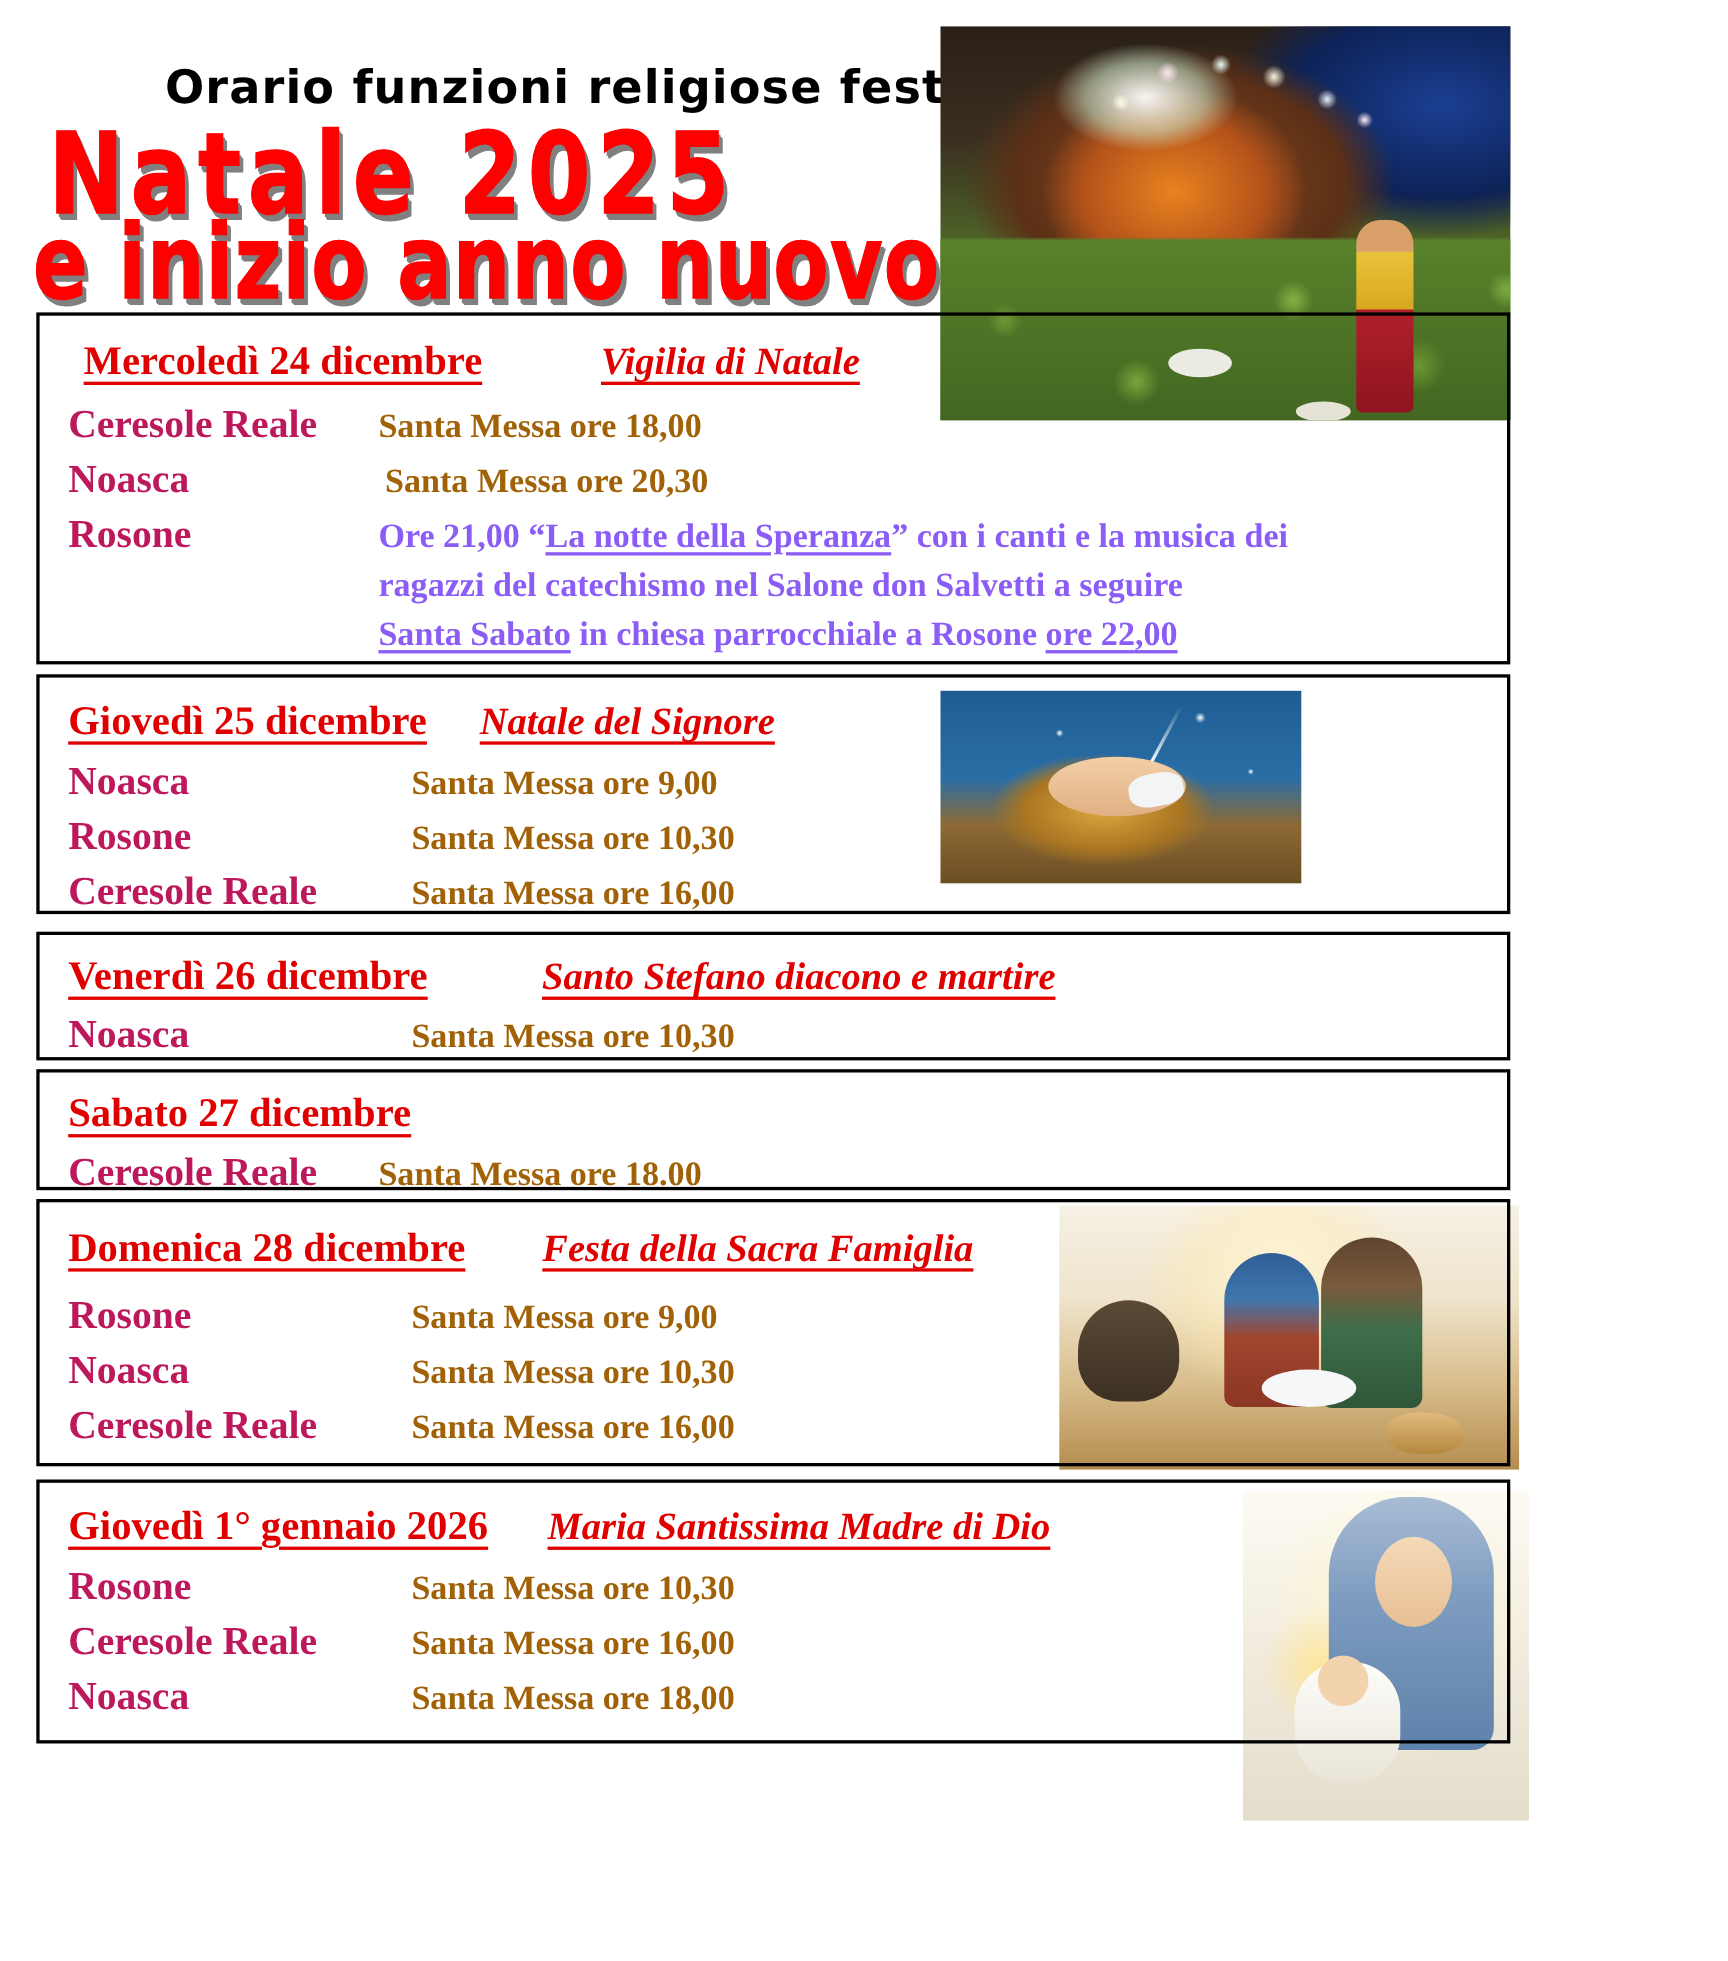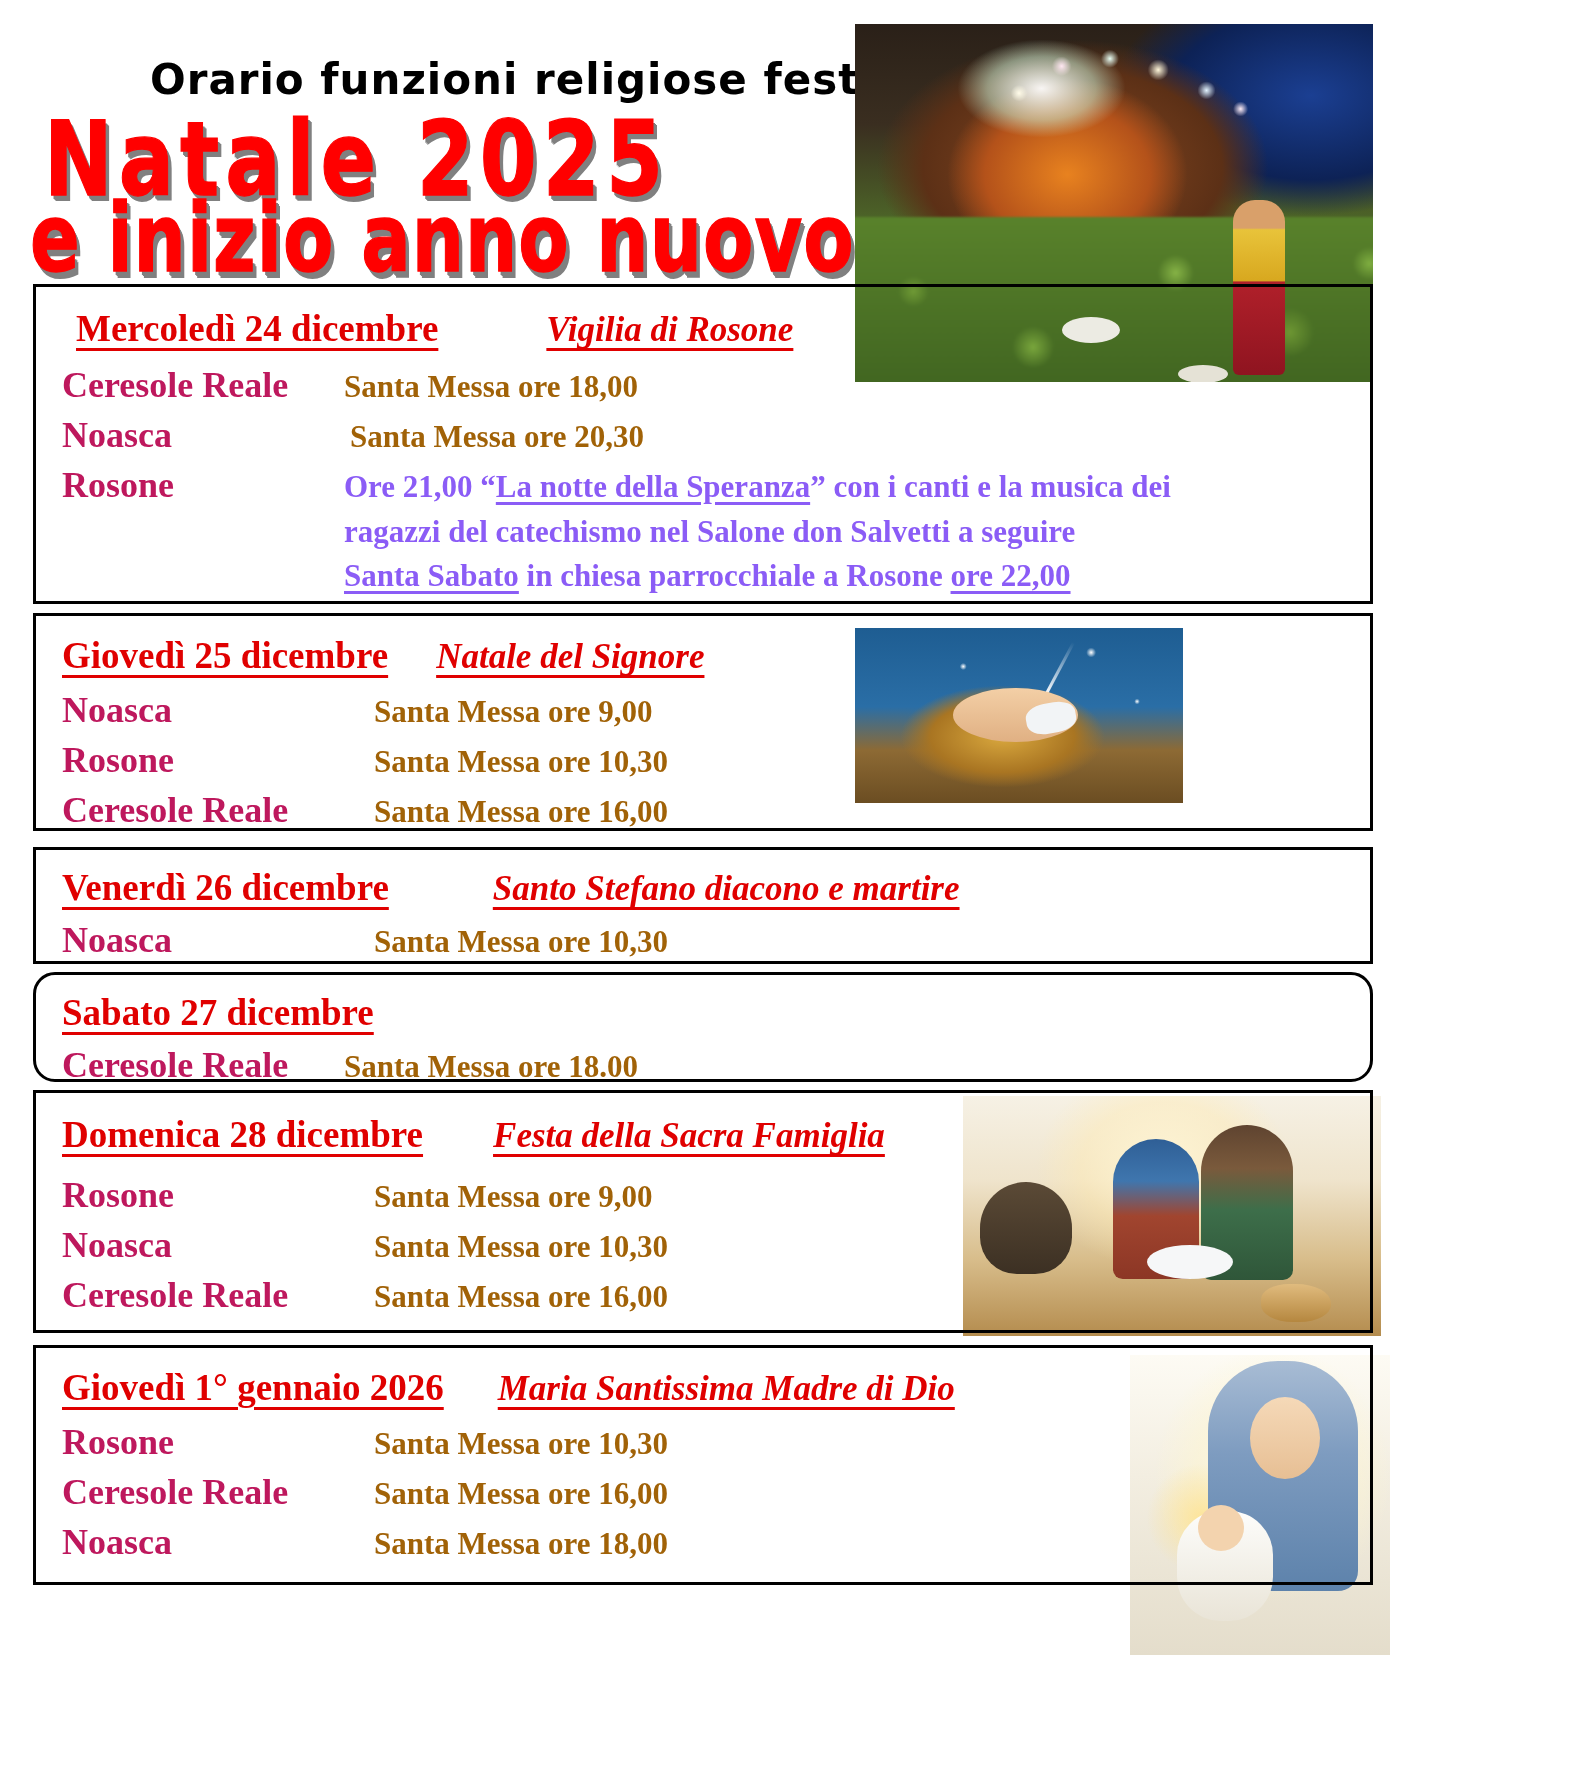--- a/index.html
+++ b/index.html
@@ -348,21 +348,21 @@
   <div class="glow"></div>
   <div class="veil"></div>
   <div class="face"></div>
   <div class="child"></div>
   <div class="child-head"></div>
 </div>
 
 <div class="section" id="sec0" style="top:284px; width:1340px; height:320px;">
   <div class="sec-head" style="margin:20px 0 0 40px;text-align:center;">
     <span class="day">Mercoledì 24 dicembre</span>
-    <span class="feast" style="margin-left:108px;">Vigilia di Rosone</span>
+    <span class="feast" style="margin-left:108px;">Vigilia di Natale</span>
   </div>
   <div class="row" style="margin:14px 0 0 26px;">
     <span class="place" style="width:282px;">Ceresole Reale</span>
     <span class="time">Santa Messa ore 18,00</span>
   </div>
   <div class="row" style="margin:8px 0 0 26px;">
     <span class="place" style="width:282px;">Noasca</span>
     <span class="time" style="margin-left:6px;">Santa Messa ore 20,30</span>
   </div>
   <div class="row" style="margin:8px 0 0 26px;">
@@ -400,21 +400,21 @@
   <div class="sec-head" style="margin:16px 0 0 26px;gap:32px;">
     <span class="day">Venerdì 26 dicembre</span>
     <span class="feast" style="margin-left:72px;">Santo Stefano diacono e martire</span>
   </div>
   <div class="row" style="margin:10px 0 0 26px;">
     <span class="place" style="width:312px;">Noasca</span>
     <span class="time">Santa Messa ore 10,30</span>
   </div>
 </div>
 
-<div class="section" id="sec3" style="top:972px; width:1340px; height:110px;border-radius:22px;">
+<div class="section" id="sec3" style="top:972px; width:1340px; height:110px;">
   <div class="sec-head" style="margin:16px 0 0 26px;">
     <span class="day">Sabato 27 dicembre</span>
     <span class="feast" style="margin-left:74px;"></span>
   </div>
   <div class="row" style="margin:10px 0 0 26px;">
     <span class="place" style="width:282px;">Ceresole Reale</span>
     <span class="time">Santa Messa ore 18.00</span>
   </div>
 </div>
 

